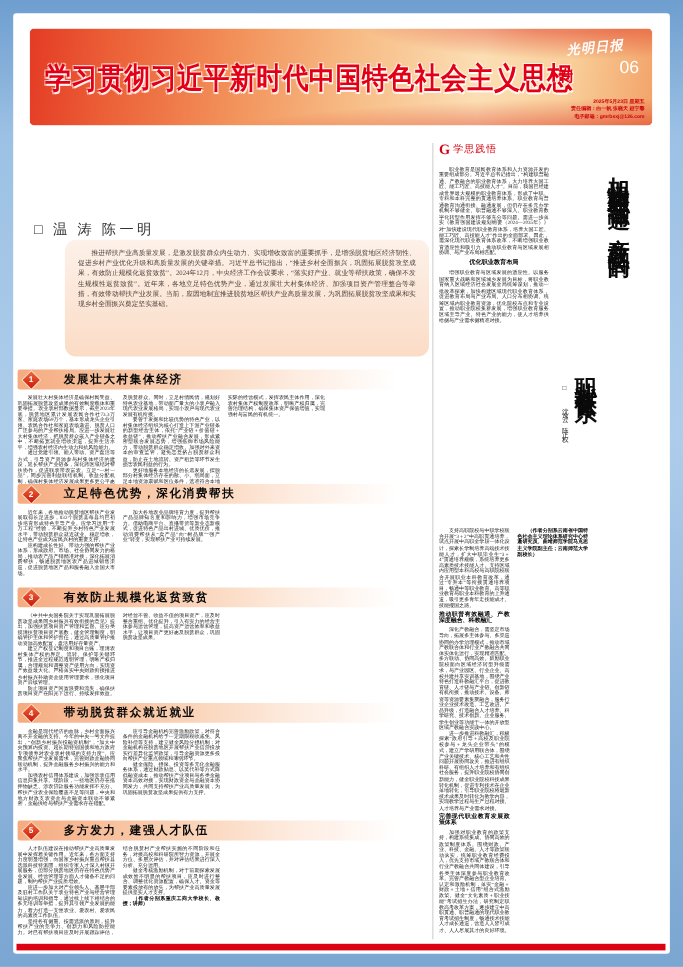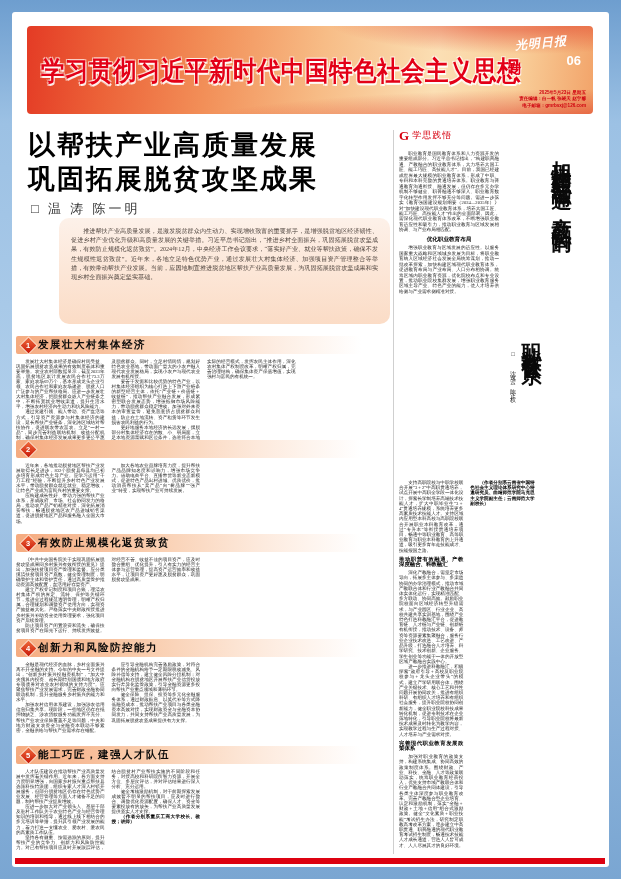--- a/index.html
+++ b/index.html
@@ -20,42 +20,42 @@
   .banner-title{position:absolute;left:14px;top:27px;font-family:"Liberation Sans",sans-serif;
     font-weight:900;font-size:23.5px;letter-spacing:.5px;color:#e30017;white-space:nowrap;
     transform:scaleY(1.14);transform-origin:left top;
     text-shadow:1px 1px 0 rgba(255,255,255,.85),-1px -1px 0 rgba(255,255,255,.6),1px -1px 0 rgba(255,255,255,.6),-1px 1px 0 rgba(255,255,255,.6);}
   .supplement{position:absolute;left:478px;top:24px;writing-mode:vertical-rl;font-family:"Liberation Sans",sans-serif;
     font-weight:900;font-size:13px;color:#e30017;letter-spacing:2px;
     text-shadow:1px 1px 0 rgba(255,255,255,.8);}
   .masthead{position:absolute;right:26px;top:9px;color:#fff;font-style:italic;font-weight:bold;
     font-size:12px;letter-spacing:1px;transform:rotate(-5deg)}
   .pageno{position:absolute;right:12px;top:27px;color:#fff;font-family:"Liberation Sans",sans-serif;
-    font-weight:bold;font-size:13px}
+    font-weight:normal;font-size:16px}
   .datebox{position:absolute;right:7px;bottom:5px;text-align:right;color:#cf000e;
     font-family:"Liberation Sans",sans-serif;font-size:4.6px;line-height:6.4px;font-weight:bold}
 
   
   .headline{position:absolute;left:16px;top:116px;font-weight:700;font-size:27px;line-height:34px;
     letter-spacing:2px;color:#000}
   .byline{position:absolute;left:19px;top:188px;font-size:13px;letter-spacing:3px;color:#333}
   .introbox{position:absolute;left:47px;top:206px;width:331px;height:106px;border-radius:10px;
     background:linear-gradient(180deg,#fdf1e9 0%,#fbdcc6 100%);
     padding:9px 12px;font-size:6.1px;line-height:9.2px;text-align:justify;color:#4c423c}
   .introbox p{text-indent:2em}
 
   .section{position:absolute;left:4px;width:375px}
   .sec-head{height:18px;display:flex;align-items:center;border-radius:2px;
     background:linear-gradient(90deg,#f5ab80 0%,#f9cdae 35%,#fdeadd 65%,rgba(255,255,255,0) 92%)}
   .diamond{width:11px;height:11px;margin-left:7px;transform:rotate(45deg);flex:0 0 auto;
     background:linear-gradient(135deg,#ef6a3c,#c81708);box-shadow:0 0 0 1px rgba(255,255,255,.5);
     display:flex;align-items:center;justify-content:center}
   .diamond span{transform:rotate(-45deg);color:#fff;font-family:"Liberation Sans",sans-serif;
     font-weight:bold;font-size:7.5px}
-  .sec-title{margin-left:4px;font-weight:bold;font-size:10.5px;letter-spacing:1.5px;color:#0a0a0a}
+  .sec-title{margin-left:24px;font-weight:bold;font-size:10.5px;letter-spacing:1.5px;color:#0a0a0a}
   .sec-body{margin-top:5px;column-gap:7px;column-count:4;column-fill:auto;
     font-size:4.6px;line-height:5.05px;text-align:justify;color:#222;overflow:hidden}
   .sec-body p{text-indent:2em;margin:0}
   .sec-body p.bold{font-weight:bold;color:#000}
   #s1 .sec-body{height:84px}
   #s2 .sec-body{height:64px}
   #s3 .sec-body{height:76px}
   #s4 .sec-body{height:80px}
   #s5 .sec-body{height:84px}
 
@@ -96,24 +96,20 @@
     <div class="supplement">专刊</div>
     <div class="masthead">光明日报</div>
     <div class="pageno">06</div>
     <div class="datebox">
       <div>2025年5月23日 星期五</div>
       <div>责任编辑：白一帆 张晓天 赵宁馨</div>
       <div>电子邮箱：gmrbsxj@126.com</div>
     </div>
   </div>
 
-  <div class="headline">
-    <div>以帮扶产业高质量发展</div>
-    <div>巩固拓展脱贫攻坚成果</div>
-  </div>
   <div class="byline">□ 温 涛 陈一明</div>
 
   <div class="introbox">
     <p>推进帮扶产业高质量发展，是激发脱贫群众内生动力、实现增收致富的重要抓手，是增强脱贫地区经济韧性、促进乡村产业优化升级和高质量发展的关键举措。习近平总书记指出，“推进乡村全面振兴，巩固拓展脱贫攻坚成果，有效防止规模化返贫致贫”。2024年12月，中央经济工作会议要求，“落实好产业、就业等帮扶政策，确保不发生规模性返贫致贫”。近年来，各地立足特色优势产业，通过发展壮大村集体经济、加强项目资产管理整合等举措，有效带动帮扶产业发展。当前，应因地制宜推进脱贫地区帮扶产业高质量发展，为巩固拓展脱贫攻坚成果和实现乡村全面振兴奠定坚实基础。</p>
   </div>
 
   <div class="section" id="s1" style="top:324px">
     <div class="sec-head">
       <div class="diamond">
           <span>1</span>
@@ -126,20 +122,21 @@
       <p>要善于发掘和比较优势的特色产业，以村集体经济组织为核心打造上下游产业链条的新型经营主体，依托“产业链＋价值链＋收益链”，推动帮扶产业融合发展，形成紧密型联合发展态势，增强抵御市场风险能力，带动脱贫群众稳定增收。加强对外来资本的审查监管，避免恶意挤占脱贫群众利益，防止在土地流转、资产租赁等环节发生损害农民利益的行为。</p>
       <p>更好地服务本地经济的长远发展，摆脱部分村集体经济存在的散、小、弱局面，立足本地资源禀赋和区位条件，选准符合本地实际的经营模式，发挥农民主体作用，深化农村集体产权制度改革，明晰产权归属，完善治理结构，确保集体资产保值增值，实现强村与富民的有机统一。</p>
     </div>
   </div>
 
   <div class="section" id="s2" style="top:428px">
     <div class="sec-head">
       <div class="diamond">
           <span>2</span>
         </div>
+      <div class="sec-title">立足特色优势，深化消费帮扶</div>
     </div>
     <div class="sec-body">
       <p>近年来，各地推动脱贫地区帮扶产业发展取得长足进步，832个脱贫县每县均已初步培育形成特色主导产业。应学习运用“千万工程”经验，不断提升乡村特色产业发展水平，带动脱贫群众就近就业、稳定增收，让特色产业成为富民兴村的重要支撑。</p>
       <p>应构建成长性好、带动力强的帮扶产业体系，形成政府、市场、社会协同发力的格局，推动农产品产销精准对接，深化拓展消费帮扶，畅通脱贫地区农产品进城销售渠道，促进脱贫地区产品和服务融入全国大市场。</p>
       <p>加大各地农业品牌培育力度，提升帮扶产品品牌知名度和影响力，增强市场竞争力。借助电商平台、直播带货等新业态新模式，促进特色产品出村进城、优质优价，推动消费帮扶从“卖产品”向“树品牌”“强产业”转变，实现帮扶产业可持续发展。</p>
     </div>
   </div>
 
   <div class="section" id="s3" style="top:522px">
     <div class="sec-head">
@@ -153,36 +150,36 @@
       <p>建立产权登记制度和项目台账，理清农村集体产权的界定、流转、保护等关键环节，推进全过程规范透明管理，明晰产权归属，合理规划和调整资产使用方向，实现资产效益最大化。严格落实中央财政衔接推进乡村振兴补助资金使用管理要求，强化项目资产后续管理。</p>
       <p>防止项目资产闲置浪费和流失，确保扶贫项目资产在阳光下运行、持续发挥效益。对经营不善、收益不佳的项目资产，应及时整合重组、优化提升，引入有实力的经营主体参与运营管理，提高资产运营效率和收益水平，让项目资产更好惠及脱贫群众，巩固脱贫攻坚成果。</p>
     </div>
   </div>
 
   <div class="section" id="s4" style="top:627px">
     <div class="sec-head">
       <div class="diamond">
           <span>4</span>
         </div>
-      <div class="sec-title">创新力和风险防控能力</div>
+      <div class="sec-title">带动脱贫群众就近就业</div>
     </div>
     <div class="sec-body">
       <p>金融是现代经济的血脉，乡村全面振兴离不开金融的支持。今年的中央一号文件提出，“创新乡村振兴投融资机制”，“加大中央预算内投资、超长期特别国债和地方政府专项债券对农业农村领域的支持力度”。应聚焦帮扶产业发展需求，完善财政金融协同联动机制，提升金融服务乡村振兴的能力和水平。</p>
       <p>加强农村信用体系建设，加强涉农信用信息归集共享。现阶段，一些地区仍存在抵押物缺乏、涉农贷款服务功能发挥不充分、帮扶产业农业保险覆盖不足等问题，中央和地方财政支农资金与金融资本联动不够紧密，金融供给与帮扶产业需求存在错配。</p>
       <p>应引导金融机构完善激励政策，对符合条件的金融机构给予一定期限税收减免、风险补偿等支持，建立健全风险分担机制；对金融机构在脱贫地区开展帮扶产业信贷投放实行差异化监管政策，引导金融资源更多投向帮扶产业重点领域和薄弱环节。</p>
       <p>健全保险、担保、投资等多元化金融服务体系，通过财政贴息、以奖代补等方式降低融资成本，推动帮扶产业项目与各类金融资本高效对接，实现财政资金与金融资本协同发力，共同支持帮扶产业高质量发展，为巩固拓展脱贫攻坚成果提供有力支撑。</p>
     </div>
   </div>
 
   <div class="section" id="s5" style="top:734px">
     <div class="sec-head">
       <div class="diamond">
           <span>5</span>
         </div>
-      <div class="sec-title">能工巧匠，建强人才队伍</div>
+      <div class="sec-title">多方发力，建强人才队伍</div>
     </div>
     <div class="sec-body">
       <p>人才队伍建设在推动帮扶产业高质量发展中发挥着关键作用。近年来，各方面支持力度明显增强，向国家乡村振兴重点帮扶县选派科技特派团，组织专家人才深入村镇开展服务，但部分脱贫地区仍存在特色优势产业发展、经营管理等方面人才储备不足的问题，制约帮扶产业提质增效。</p>
       <p>应进一步加大对产业领头人、基层干部及驻村工作队关于农业特色产业与经营管理知识的培训和指导，通过线上线下相结合的多元培训等举措，提升其引领产业发展的能力，着力打造一支懂农业、爱农村、爱农民的高素质工作队伍。</p>
       <p>坚持各有侧重、按需选派的原则，提升帮扶产业的竞争力、创新力和风险防控能力。对已有帮扶项目应及时开展跟踪评估，结合脱贫村产业帮扶实施的不同阶段和任务，对接高校和科研院所智力资源，开展全方位、多层次评估，并对评估结果进行深入分析、充分运用。</p>
       <p>健全考核激励机制，对于前期探索发展成效暂不明显的帮扶项目，应及时进行整合、调整优化资源配置，确保人才、资金等要素投放有的放矢，为帮扶产业高质量发展提供坚实人才支撑。</p>
       <p class="bold">（作者分别系重庆工商大学校长、教授；讲师）</p>
     </div>
   </div>
 

